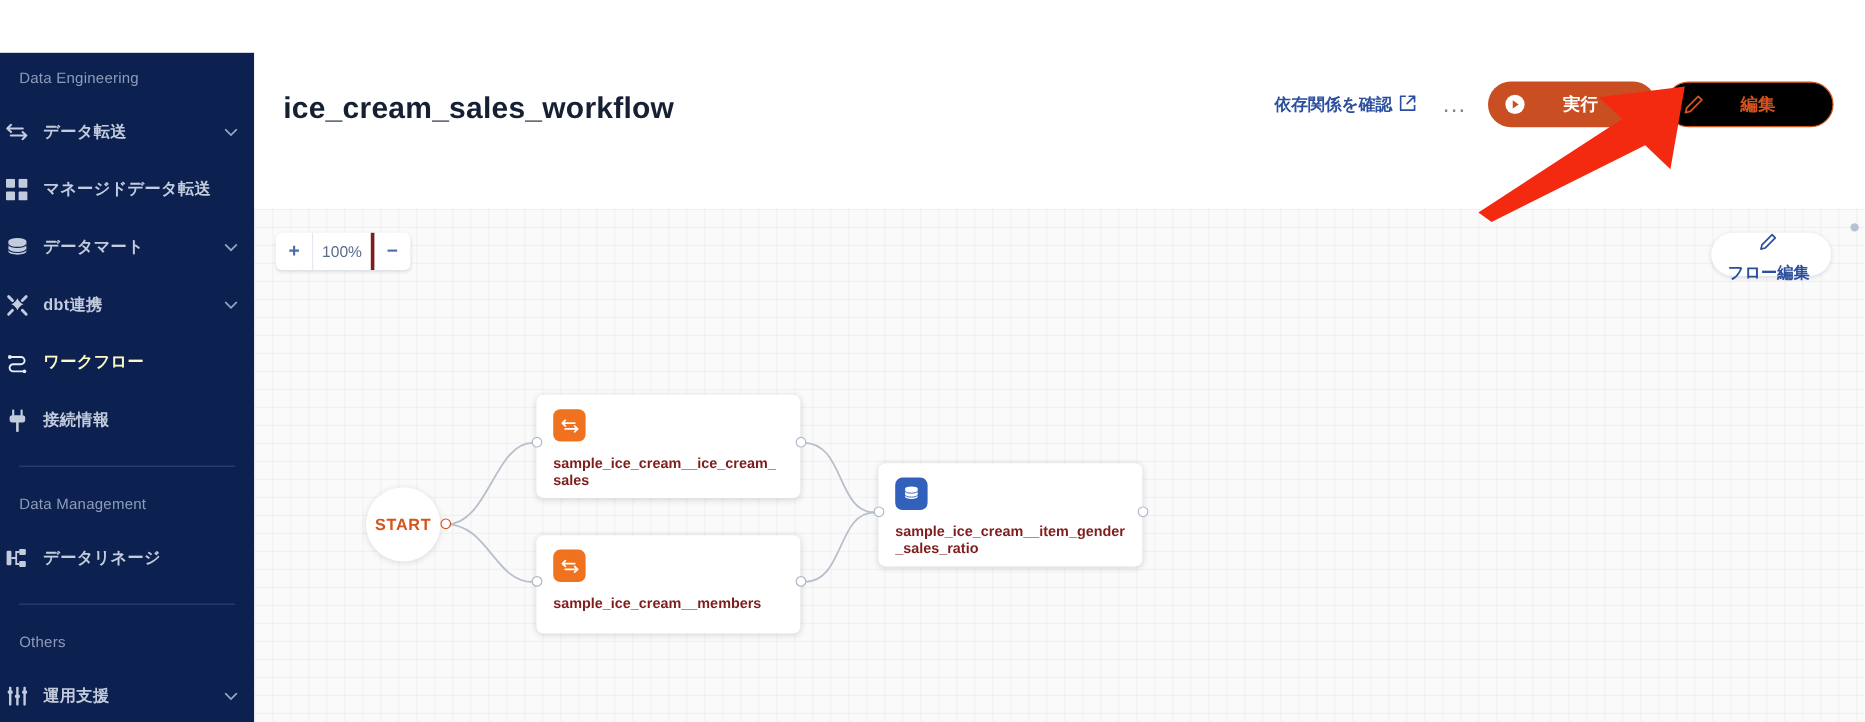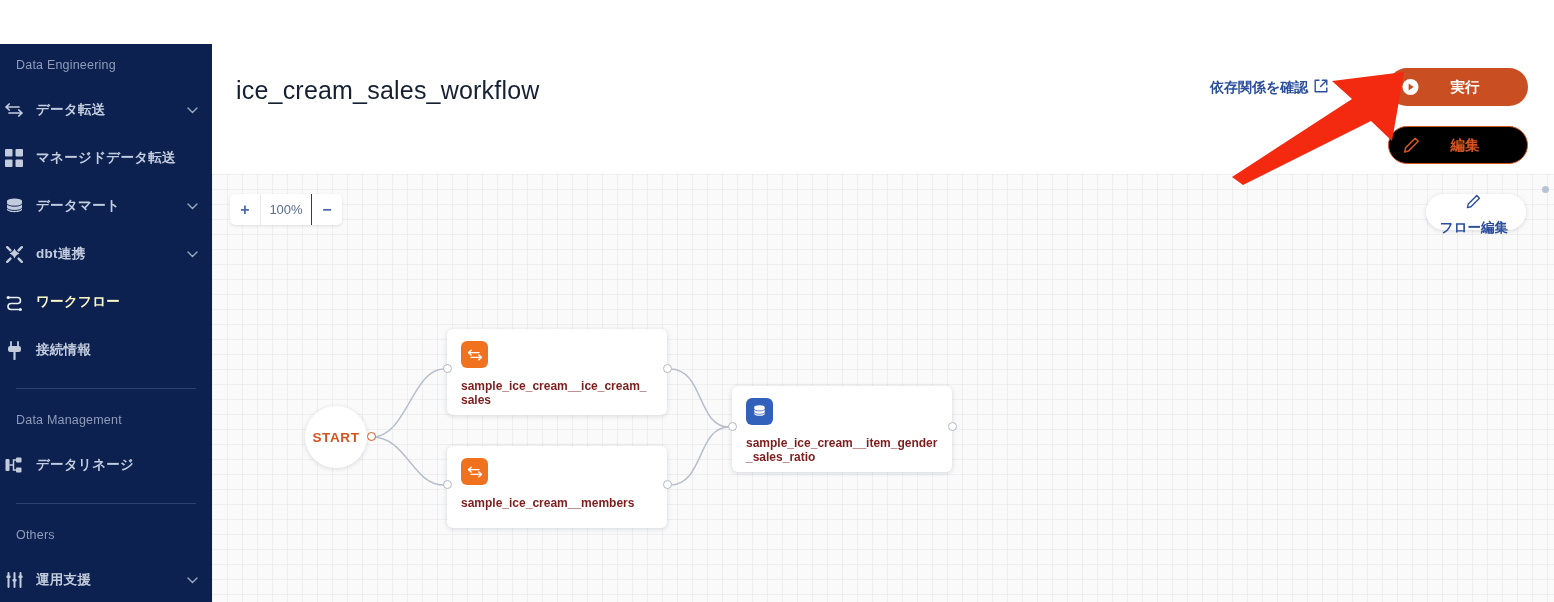--- a/index.html
+++ b/index.html
@@ -64,21 +64,21 @@
   .topbar {
     height: 130px;
     background: #ffffff;
     position: relative;
     padding: 0 24px 0 24px;
   }
   .page-title {
     position: absolute;
     left: 24px; top: 32px;
     font-size: 25px;
-    font-weight: 400;
+    font-weight: 700;
     color: #152033;
     letter-spacing: .2px;
   }
   .top-actions {
     position: absolute;
     right: 26px; top: 24px;
     display: flex; align-items: flex-start;
   }
   .dep-link {
     display: flex; align-items: flex-start; gap: 6px;
@@ -93,21 +93,21 @@
   .kebab {
     color: #7a8699;
     font-size: 20px;
     letter-spacing: 1px;
     line-height: 1;
     margin-top: 9px;
     margin-right: 18px;
     cursor: pointer;
     user-select: none;
   }
-  .btn-stack { display: flex; flex-direction: column; gap: 20px; }
+  .btn-stack { display: flex; flex-direction: row; gap: 8px; }
   .btn {
     width: 140px; height: 38px;
     border-radius: 19px;
     display: flex; align-items: center;
     font-size: 14.5px;
     font-weight: 700;
     cursor: pointer;
     position: relative;
   }
   .btn-run {
@@ -152,21 +152,21 @@
     width: 30px;
     display: flex; align-items: center; justify-content: center;
     color: #4c6bb0; font-size: 16px; font-weight: 600;
     cursor: pointer; user-select: none;
   }
   .zoom-val {
     width: 52px;
     display: flex; align-items: center; justify-content: center;
     color: #5a6b8c; font-size: 13px;
     border-left: 1px solid #e4e8f0;
-    border-right: 1px solid #7f1d1d;
+    border-right: 3px solid #7f1d1d;
     user-select: none;
   }
   .flow-edit {
     position: absolute; right: 28px; top: 20px;
     height: 36px; padding: 0 18px 0 14px;
     background: #ffffff;
     border-radius: 18px;
     display: flex; align-items: center; gap: 7px;
     box-shadow: 0 1px 4px rgba(20,30,60,.15);
     color: #2b4f9e; font-size: 13.5px; font-weight: 700;

